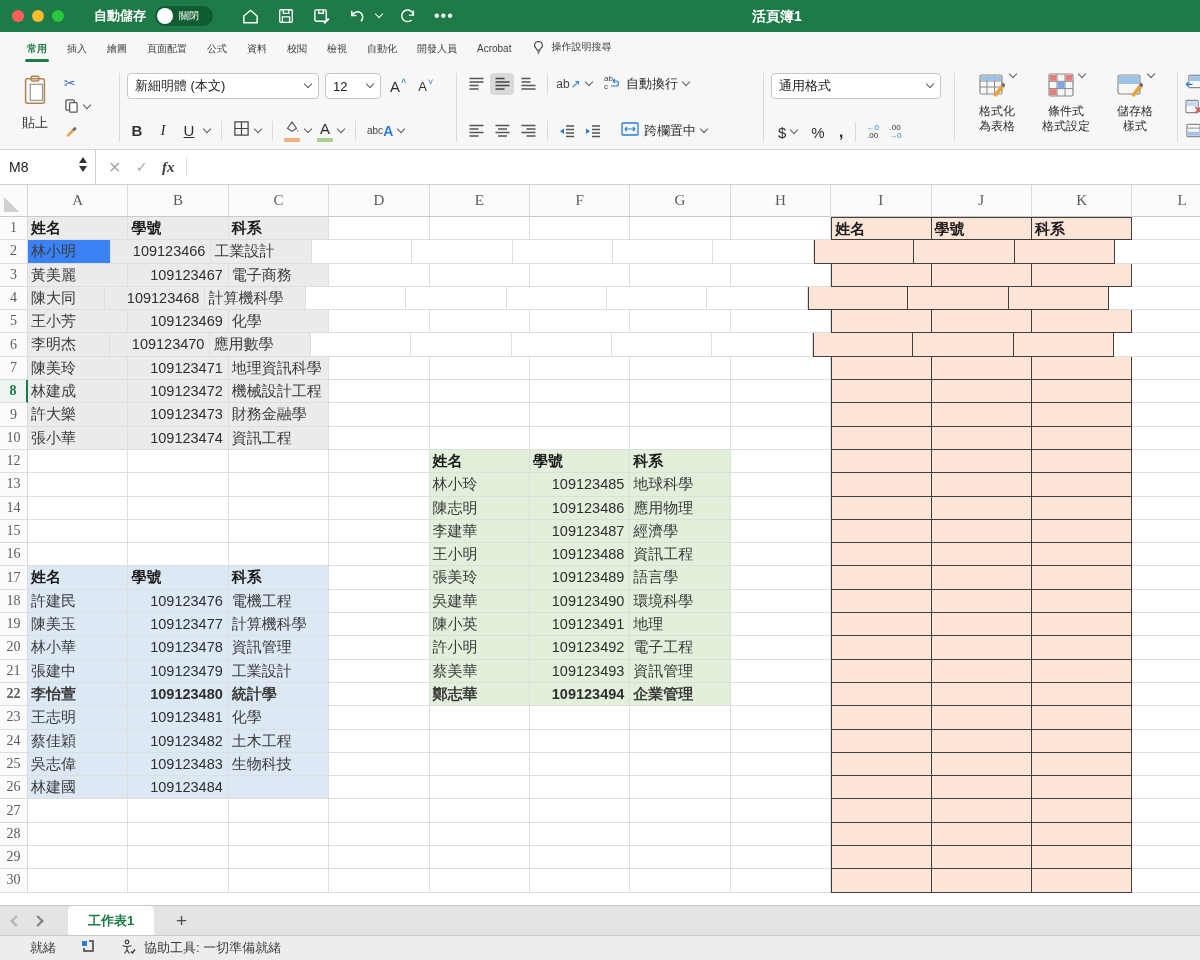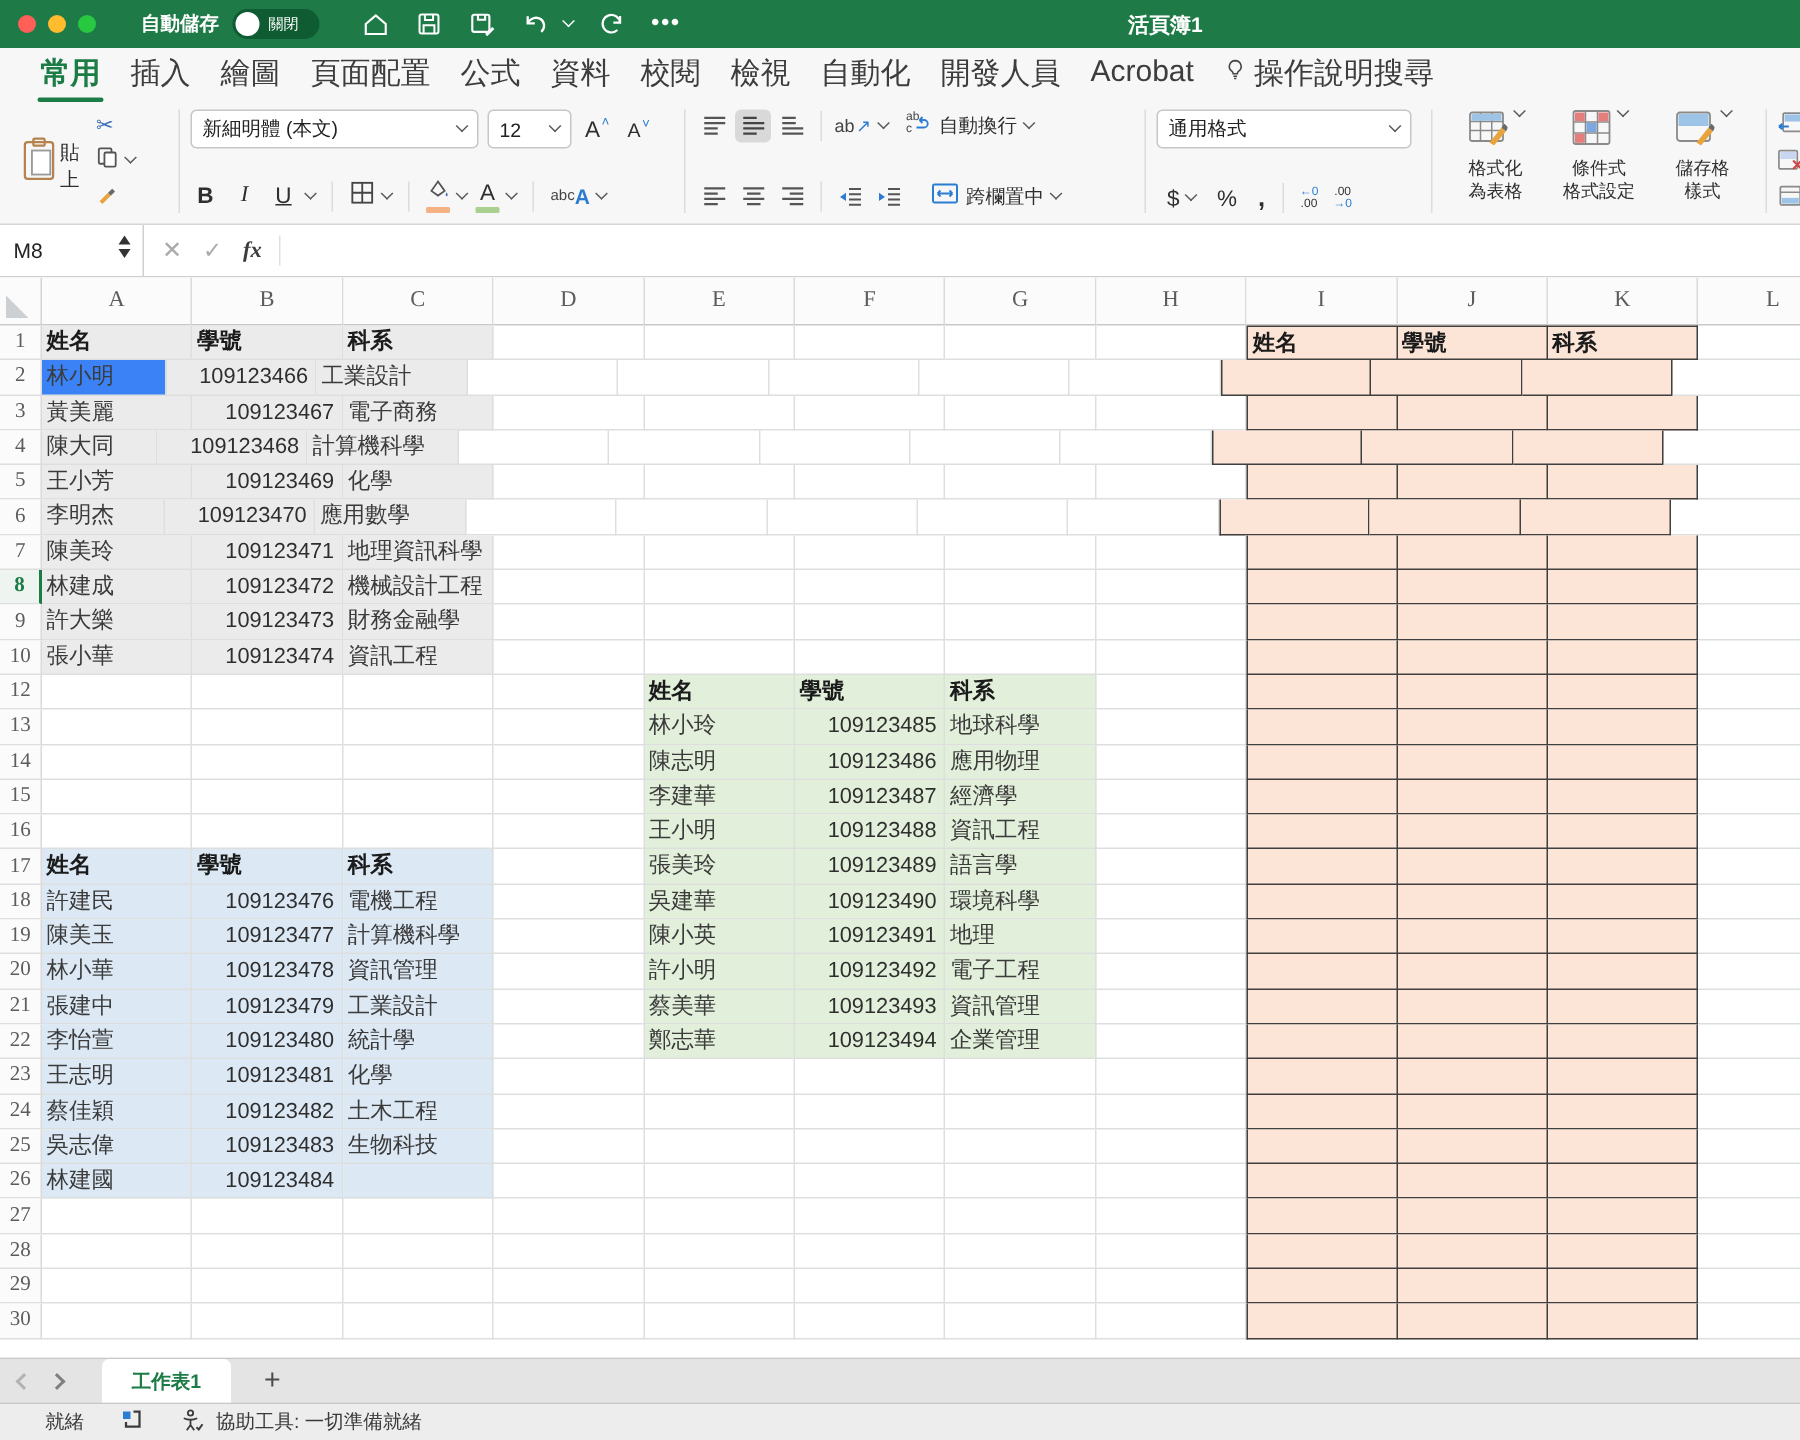--- a/index.html
+++ b/index.html
@@ -16,37 +16,37 @@
   .autosave{display:flex;align-items:center;margin-left:30px;}
   .autosave .lbl{font-size:13px;font-weight:600;}
   .toggle{width:58px;height:20px;border-radius:10px;background:#0f5c32;margin-left:9px;display:flex;align-items:center;}
   .knob{width:16px;height:16px;border-radius:50%;background:#fff;margin-left:2px;}
   .toggle .st{font-size:10px;margin-left:6px;color:#fff;}
   .tb-icons{display:flex;align-items:center;gap:17px;margin-left:28px;}
   .tb-icons svg{display:block;}
   .tb-title{position:absolute;left:752px;top:8px;font-size:14px;font-weight:700;}
   
   .tabbar{height:33px;background:#f7f7f7;display:flex;align-items:center;padding-left:24px;gap:14px;}
-  .rtab{font-size:20px;color:#3d3d3d;position:relative;padding:6px 3px;display:flex;align-items:center;gap:5px;cursor:default;}
+  .rtab{font-size:10px;color:#3d3d3d;position:relative;padding:6px 3px;display:flex;gap:5px;cursor:default;}
   .rtab.active{color:#1c7c46;font-weight:700;}
   .rtab.active::after{content:"";position:absolute;left:1px;right:1px;bottom:0;height:3px;border-radius:2px;background:#1c7c46;}
   .rtab .bulb{width:15px;height:15px;}
   
   .ribbon{height:85px;background:#f7f7f7;border-bottom:1px solid #d6d6d6;display:flex;align-items:stretch;
     padding:7px 4px 6px 12px;overflow:hidden;}
   .vdiv{width:1px;background:#dcdcdc;margin:1px 7px;flex:0 0 1px;}
   .rlabel{font-size:13px;color:#2f2f2f;}
   .combo{background:#fff;border:1px solid #c6c6c6;border-radius:4px;height:26px;display:flex;align-items:center;
     padding:0 7px;font-size:13px;color:#222;}
   .combo .chv{margin-left:auto;}
   .btn{display:flex;align-items:center;justify-content:center;border-radius:4px;height:24px;padding:0 4px;}
   .btn.sel{background:#d9d9d9;}
   
   .grp-clip{display:flex;flex:0 0 100px;gap:6px;}
-  .paste{display:flex;flex-direction:row;align-items:center;width:46px;padding-top:2px;}
+  .paste{display:flex;flex-direction:column;align-items:center;width:46px;padding-top:2px;}
   .paste .rlabel{margin-top:4px;}
   .clipcol{display:flex;flex-direction:column;justify-content:space-between;padding:3px 0 1px;}
   .clipcol .row{display:flex;align-items:center;}
   
   .grp-font{display:flex;flex-direction:column;justify-content:space-between;flex:0 0 322px;padding:1px 0;}
   .fr{display:flex;align-items:center;gap:6px;}
   .name-combo{width:192px;}
   .size-combo{width:56px;}
   .aa{font-size:15px;color:#2f2f2f;display:flex;align-items:flex-start;padding:0 3px;}
   .aa .mark{font-size:9px;color:#2b7cd3;margin-left:1px;position:relative;top:-2px;}
@@ -818,21 +818,21 @@
       <div class="gc" style="width: 100.4px;"></div>
       <div class="gc" style="width: 100.4px; background: rgb(226, 239, 218);">蔡美華</div>
       <div class="gc num" style="width: 100.4px; background: rgb(226, 239, 218);">109123493</div>
       <div class="gc" style="width: 100.4px; background: rgb(226, 239, 218);">資訊管理</div>
       <div class="gc" style="width: 100.4px;"></div>
       <div class="gc bd bl" style="width: 100.4px; background: rgb(252, 228, 214);"></div>
       <div class="gc bd" style="width: 100.4px; background: rgb(252, 228, 214);"></div>
       <div class="gc bd" style="width: 100.4px; background: rgb(252, 228, 214);"></div>
       <div class="gc" style="width: 100.4px;"></div>
     </div>
-    <div class="gr" style="height: 23.3px;">
+    <div class="gr" style="height: 23.3px; font-weight: bold;">
       <div class="grh">22</div>
       <div class="gc" style="width: 100.4px; background: rgb(220, 233, 245);">李怡萱</div>
       <div class="gc num" style="width: 100.4px; background: rgb(220, 233, 245);">109123480</div>
       <div class="gc" style="width: 100.4px; background: rgb(220, 233, 245);">統計學</div>
       <div class="gc" style="width: 100.4px;"></div>
       <div class="gc" style="width: 100.4px; background: rgb(226, 239, 218);">鄭志華</div>
       <div class="gc num" style="width: 100.4px; background: rgb(226, 239, 218);">109123494</div>
       <div class="gc" style="width: 100.4px; background: rgb(226, 239, 218);">企業管理</div>
       <div class="gc" style="width: 100.4px;"></div>
       <div class="gc bd bl" style="width: 100.4px; background: rgb(252, 228, 214);"></div>

